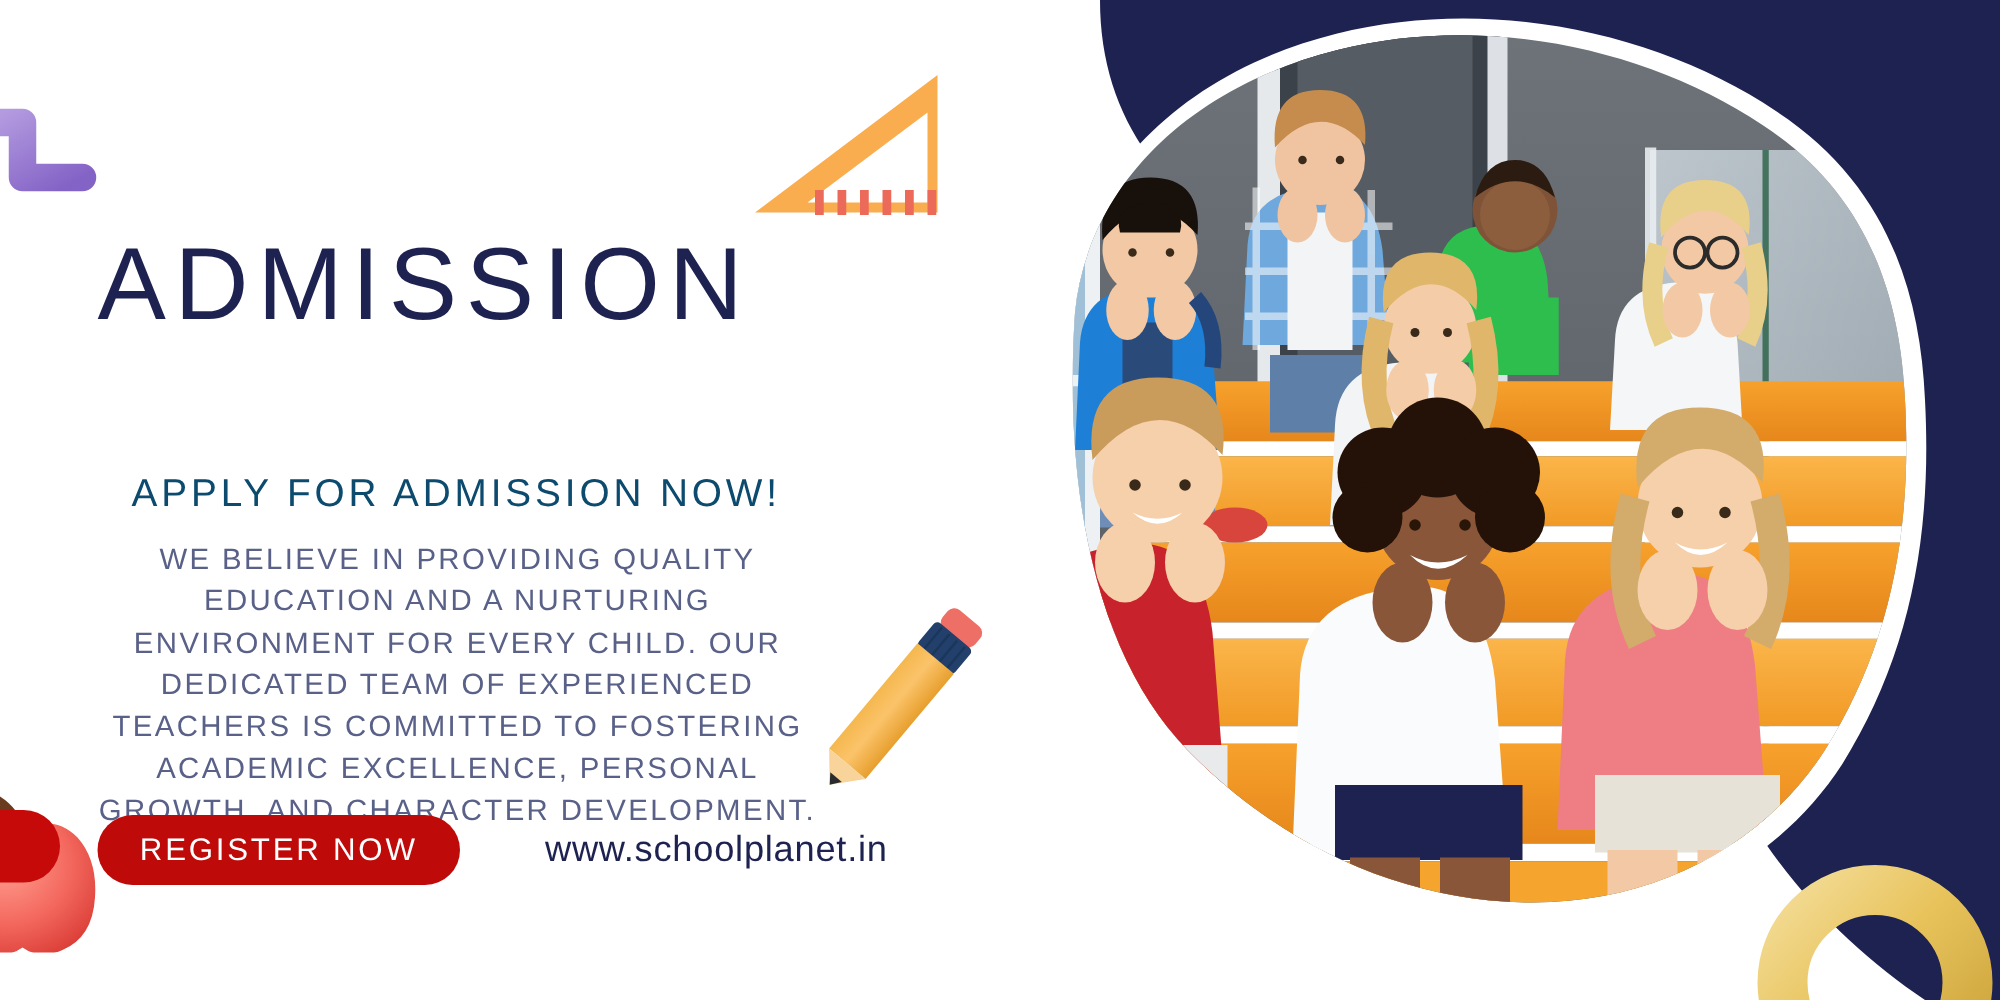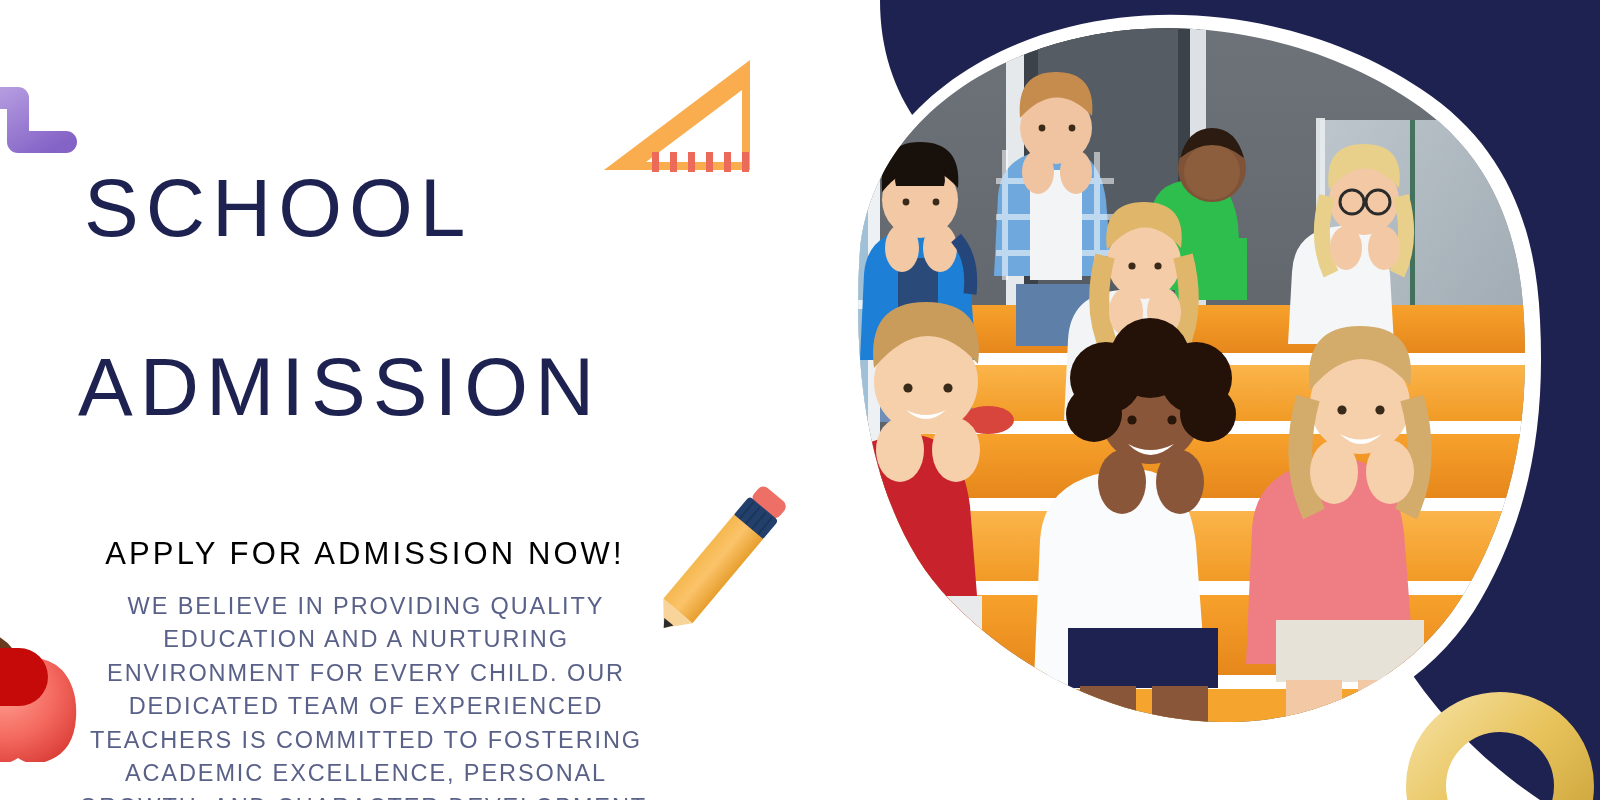--- a/index.html
+++ b/index.html
@@ -53,21 +53,21 @@
     font-stretch:expanded;
   }
   .headline .l1 { display:block; padding-left:14px; }
   .headline .l2 { display:block; padding-left:8px;margin-top:20px; }
 
   .subhead {
     margin-top:30px;
     font-size:31px;
     letter-spacing:3.1px;
     font-weight:300;
-    color:#000000;
+    color:#0c4a6e;
     text-transform:uppercase;
     text-align:center;
     width:590px;
   }
 
   .bodycopy {
     margin-top:18px;
     width:592px;
     font-size:23.5px;
     line-height:33.5px;
@@ -332,27 +332,30 @@
         <rect x="566" y="680" width="56" height="56" fill="#F2C9A4"></rect>
         <rect x="638" y="680" width="56" height="56" fill="#F2C9A4"></rect>
         <ellipse cx="588" cy="752" rx="44" ry="22" fill="#FBFBFB"></ellipse>
         <ellipse cx="666" cy="752" rx="44" ry="22" fill="#FBFBFB"></ellipse>
       </g>
     </g>
   </svg>
 
   <div class="left-col">
     <h1 class="headline">
-      <span class="l1">SCHOOL</span>
       <span class="l2">ADMISSION</span>
     </h1>
     <h2 class="subhead">APPLY FOR ADMISSION NOW!</h2>
     <p class="bodycopy">WE BELIEVE IN PROVIDING QUALITY EDUCATION AND A NURTURING ENVIRONMENT FOR EVERY CHILD. OUR DEDICATED TEAM OF EXPERIENCED TEACHERS IS COMMITTED TO FOSTERING ACADEMIC EXCELLENCE, PERSONAL GROWTH, AND CHARACTER DEVELOPMENT.</p>
   </div>
 
+  <div class="cta-row">
+    <button class="register-btn">REGISTER NOW</button>
+    <span class="site-url">www.schoolplanet.in</span>
+  </div>
 
   <svg class="decor decor-ruler" viewBox="0 0 180 118">
     <path d="M4,112 L150,2 L150,112 Z" fill="#F9AD4E"></path>
     <path d="M46,104 L142,32 L142,104 Z" fill="#FFFFFF"></path>
     <g fill="#EC6A5A">
       <rect x="52" y="94" width="7" height="20"></rect>
       <rect x="70" y="94" width="7" height="20"></rect>
       <rect x="88" y="94" width="7" height="20"></rect>
       <rect x="106" y="94" width="7" height="20"></rect>
       <rect x="124" y="94" width="7" height="20"></rect>

